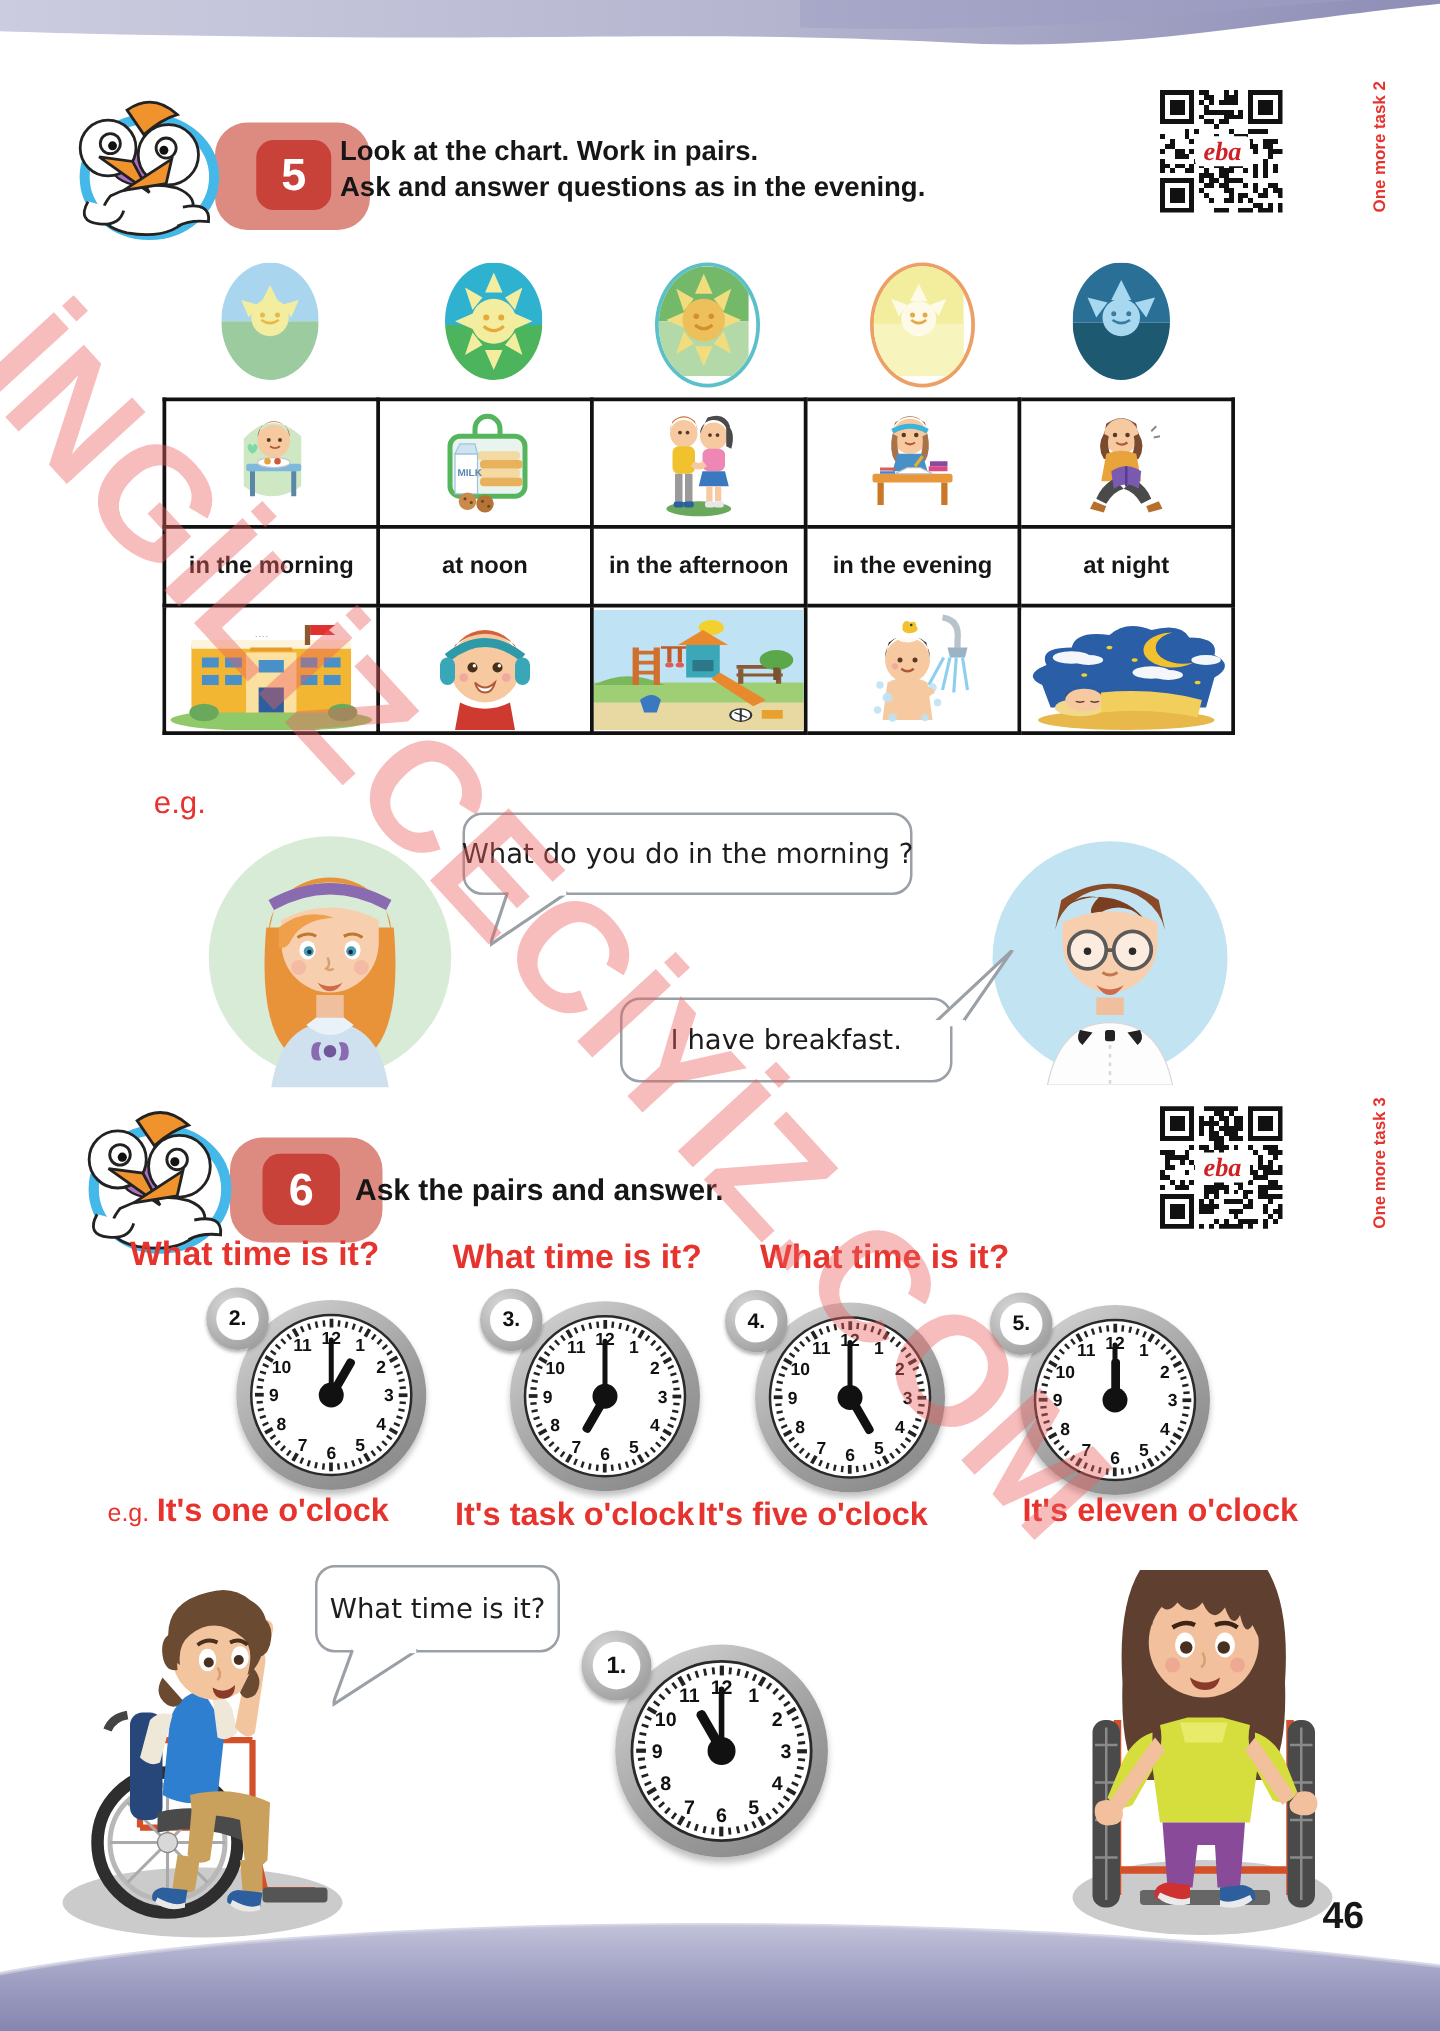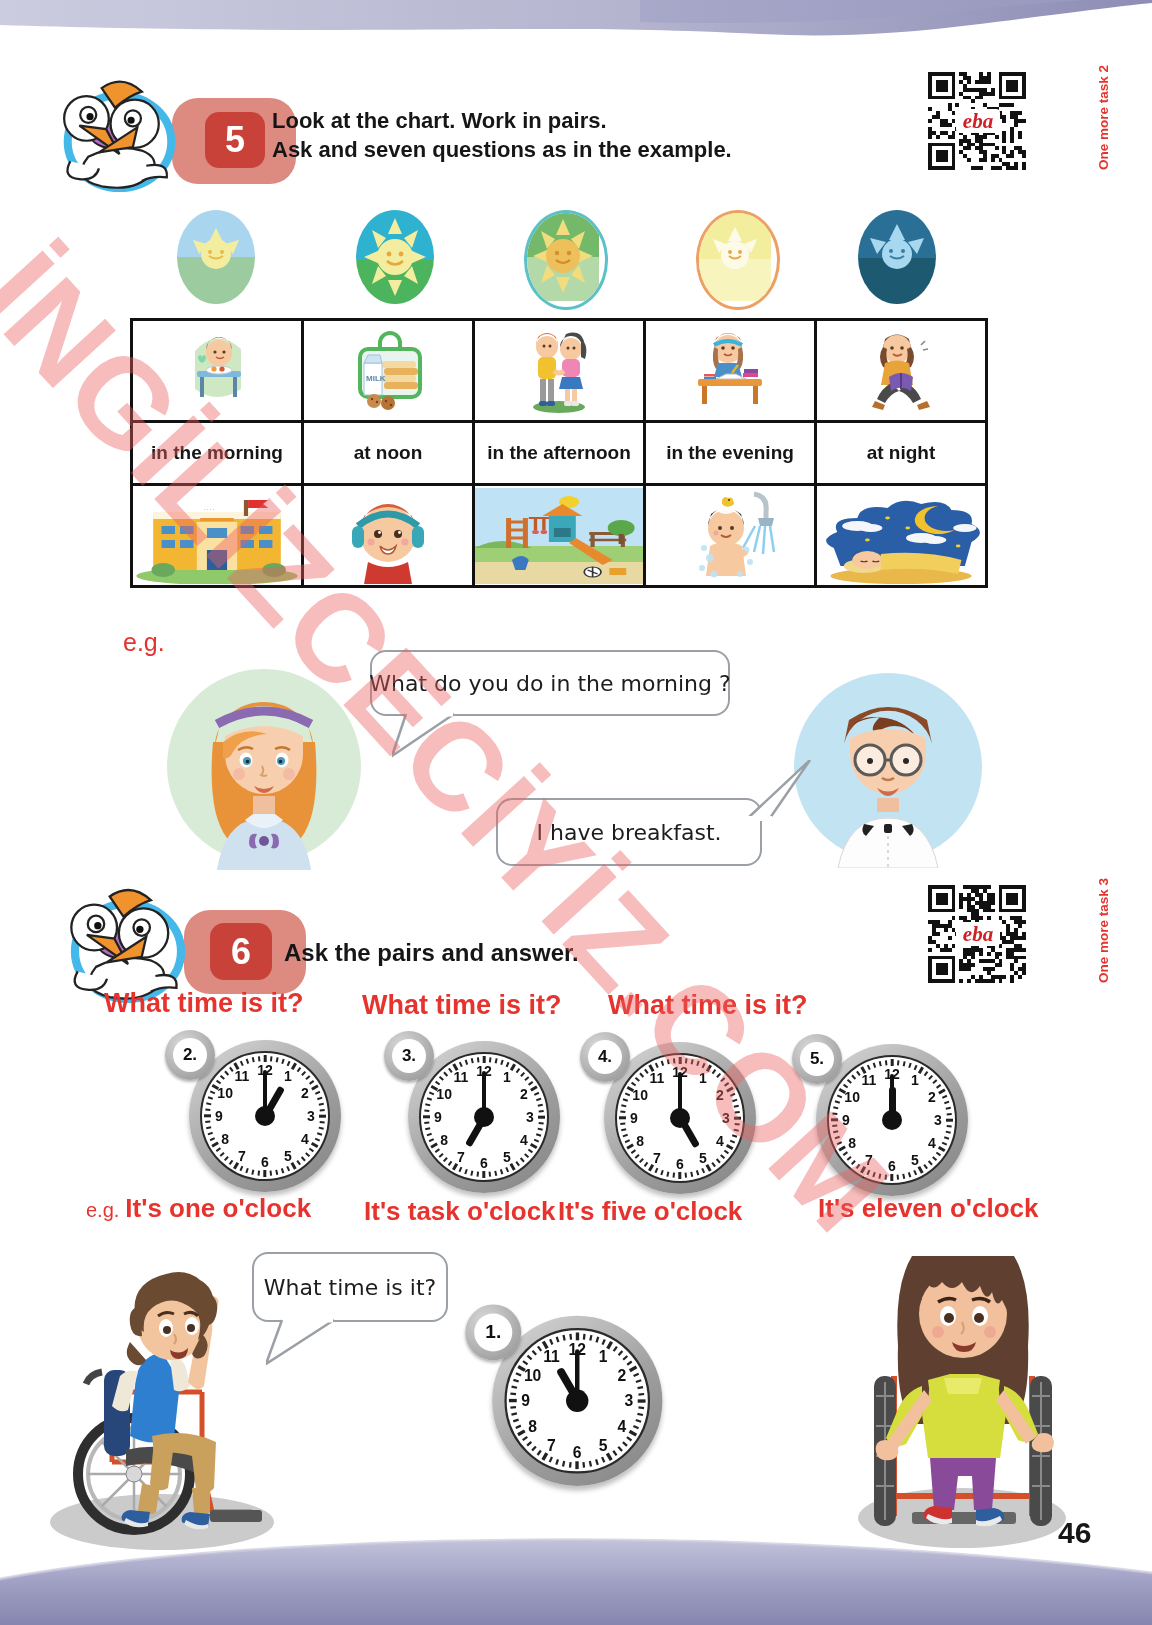--- a/index.html
+++ b/index.html
@@ -110,21 +110,21 @@
     <path d="M95 62 L52 90 L90 84 Z" fill="#f0932d" stroke="#222" stroke-width="2.5"></path>
     <circle cx="40" cy="48" r="9" fill="#fff" stroke="#222" stroke-width="2.5"></circle>
       <circle cx="42" cy="50" r="4" fill="#111"></circle>
     <circle cx="90" cy="52" r="9" fill="#fff" stroke="#222" stroke-width="2.5"></circle>
       <circle cx="88" cy="54" r="4" fill="#111"></circle>
     <path d="M20 100 Q10 118 30 120 Q48 122 52 108" fill="#fff" stroke="#222" stroke-width="2.5"></path>
     <path d="M105 105 Q130 100 128 118 Q112 116 100 122" fill="#fff" stroke="#222" stroke-width="2.5"></path>
   </svg>
 
   <div class="instr" style="left:272px;top:106px;">Look at the chart. Work in pairs.</div>
-  <div class="instr" style="left:272px;top:135px;">Ask and seven questions as in the example.</div>
+  <div class="instr" style="left:272px;top:135px;">Ask and answer questions as in the evening.</div>
 
   <div class="qr-wrap" style="left:928px;top:72px;">
     <div class="qr-box"><svg viewBox="0 0 100 100" width="98" height="98" shape-rendering="crispEdges">
           <rect width="100" height="100" fill="#fff"></rect>
           <rect x="32" y="0" width="4" height="4" fill="#111"></rect>
           <rect x="36" y="0" width="4" height="4" fill="#111"></rect>
           <rect x="52" y="0" width="4" height="4" fill="#111"></rect>
           <rect x="60" y="0" width="4" height="4" fill="#111"></rect>
           <rect x="36" y="4" width="4" height="4" fill="#111"></rect>
           <rect x="40" y="4" width="4" height="4" fill="#111"></rect>

